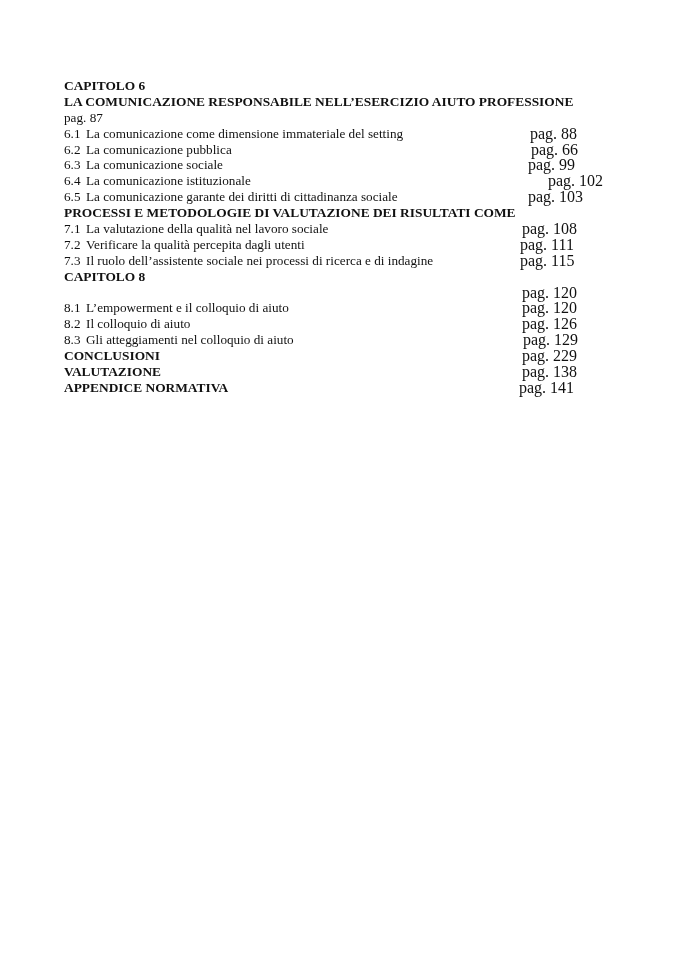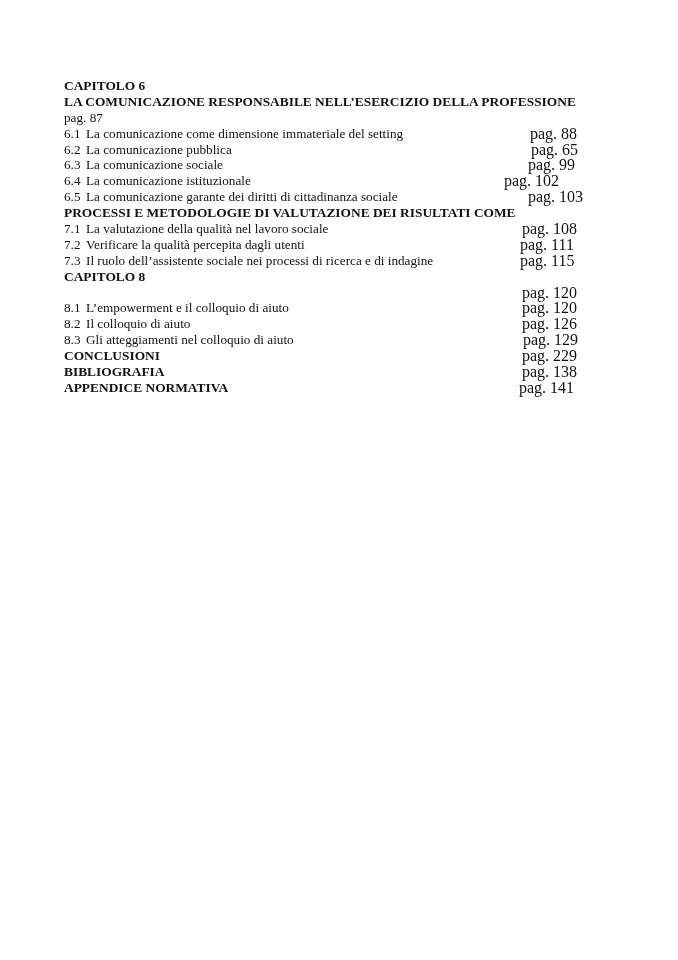--- a/index.html
+++ b/index.html
@@ -53,40 +53,40 @@
 </head>
 <body>
 
 <div class="page">
   <div class="toc">
 
     <div class="line bold">
       <span>CAPITOLO 6</span>
     </div>
     <div class="line bold">
-      <span>LA COMUNICAZIONE RESPONSABILE NELL’ESERCIZIO DELLA PROFESSIONE</span>
+      <span>LA COMUNICAZIONE RESPONSABILE NELL’ESERCIZIO AIUTO PROFESSIONE</span>
     </div>
     <div class="line">
       <span>pag. 87</span>
     </div>
     <div class="line">
       <span class="num">6.1</span><span>La comunicazione come dimensione immateriale del setting</span>
       <span class="pg" style="left:466px">pag. 88</span>
     </div>
     <div class="line">
       <span class="num">6.2</span><span>La comunicazione pubblica</span>
-      <span class="pg" style="left:467px">pag. 65</span>
+      <span class="pg" style="left:467px">pag. 66</span>
     </div>
     <div class="line">
       <span class="num">6.3</span><span>La comunicazione sociale</span>
       <span class="pg" style="left:464px">pag. 99</span>
     </div>
     <div class="line">
       <span class="num">6.4</span><span>La comunicazione istituzionale</span>
-      <span class="pg" style="left:440px">pag. 102</span>
+      <span class="pg" style="left:484px">pag. 102</span>
     </div>
     <div class="line">
       <span class="num">6.5</span><span>La comunicazione garante dei diritti di cittadinanza sociale</span>
       <span class="pg" style="left:464px">pag. 103</span>
     </div>
 
     <div class="line bold">
       <span>PROCESSI E METODOLOGIE DI VALUTAZIONE DEI RISULTATI COME</span>
     </div>
     <div class="line">
@@ -119,21 +119,21 @@
     <div class="line">
       <span class="num">8.3</span><span>Gli atteggiamenti nel colloquio di aiuto</span>
       <span class="pg" style="left:459px">pag. 129</span>
     </div>
 
     <div class="line bold">
       <span>CONCLUSIONI</span>
       <span class="pg" style="left:458px">pag. 229</span>
     </div>
     <div class="line bold">
-      <span>BIBLIOGRAFIA</span>
+      <span>VALUTAZIONE</span>
       <span class="pg" style="left:458px">pag. 138</span>
     </div>
     <div class="line bold">
       <span>APPENDICE NORMATIVA</span>
       <span class="pg" style="left:455px">pag. 141</span>
     </div>
 
   </div>
 </div>
 

